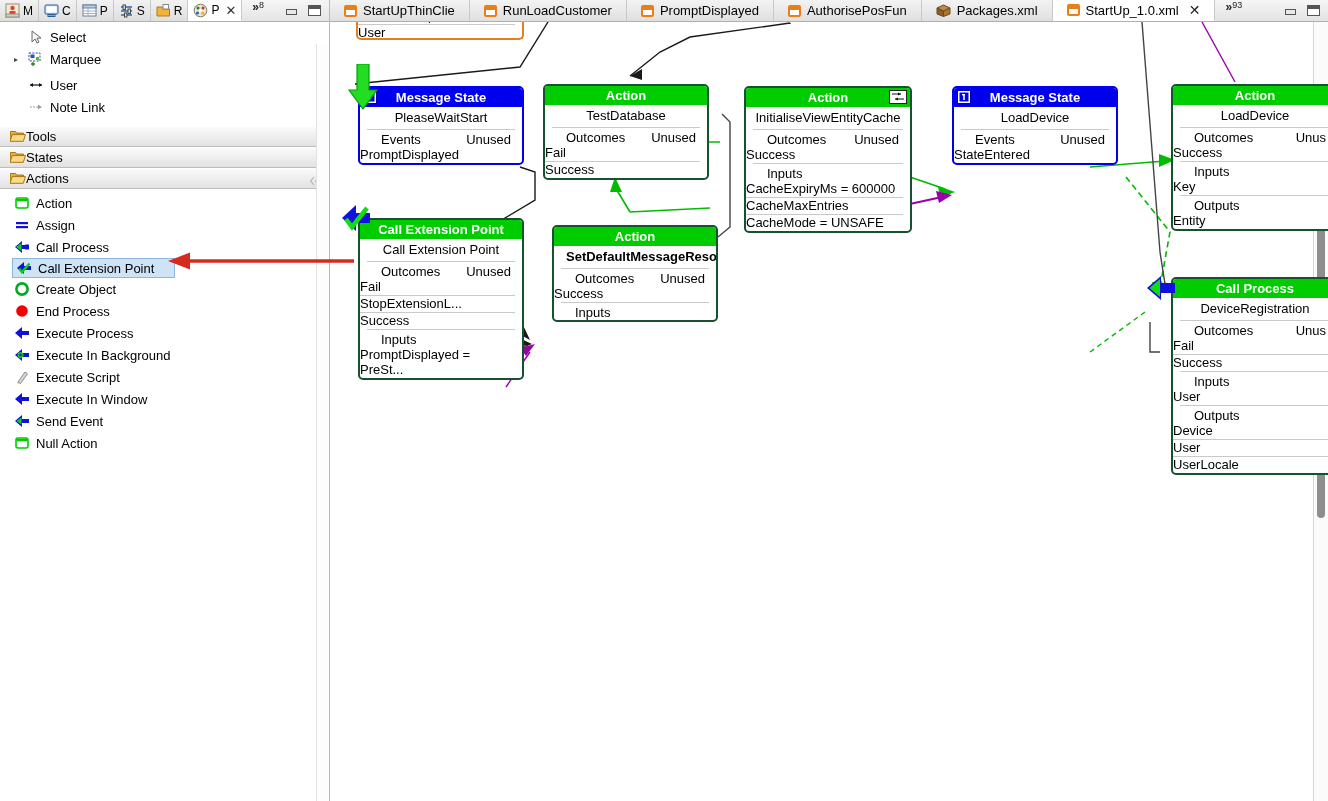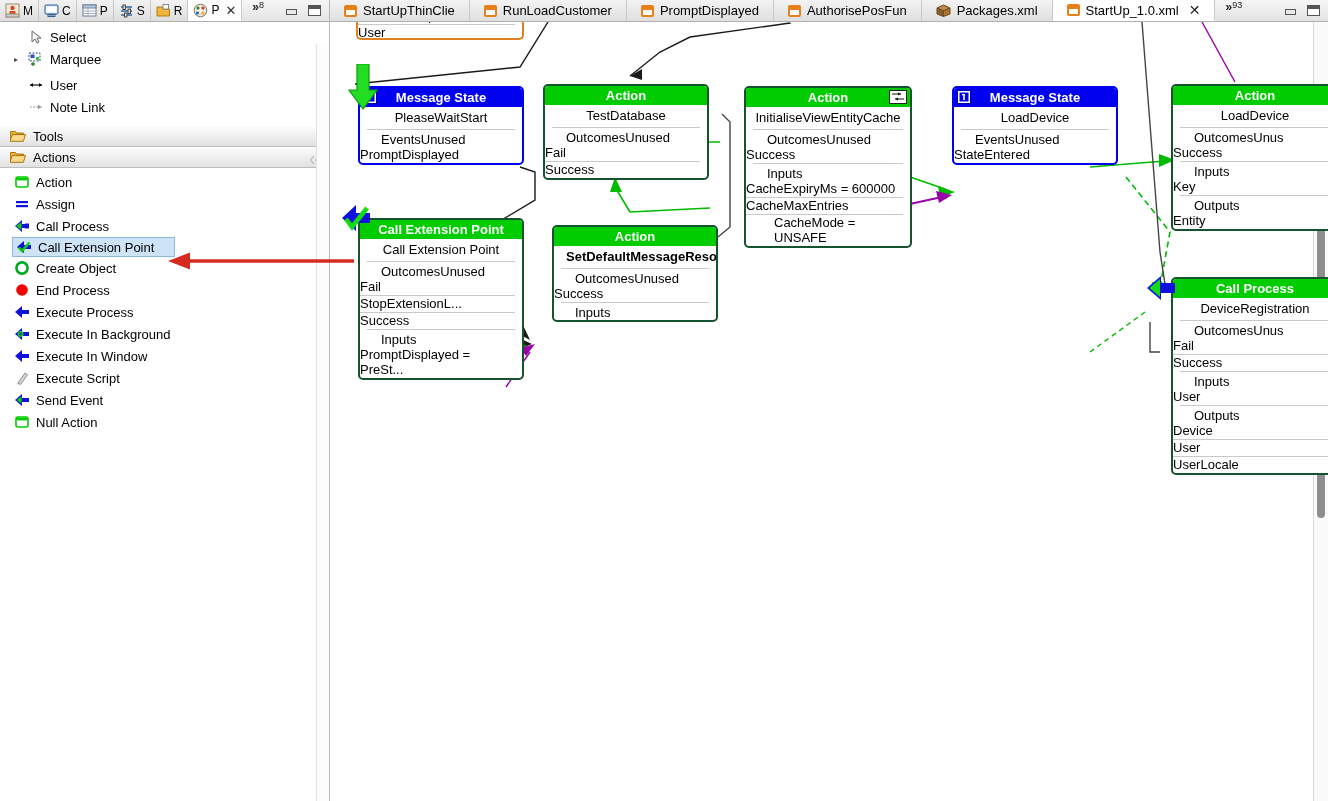--- a/index.html
+++ b/index.html
@@ -78,21 +78,21 @@
     width: 163px;
     height: 20px;
   }
   .pal-row .expander { width:8px; font-size:8px; color:#444; }
 
   .pal-section {
     height: 21px;
     background: linear-gradient(#fbfbfb, #e2e2e2);
     border-top: 1px solid #ffffff;
     border-bottom: 1px solid #bdbdbd;
-    display:flex; align-items:center; gap:7px;
+    display:flex; align-items:center; 
     padding-left: 10px;
     font-size: 13px;
     position: relative;
   }
   .pal-section .collapse-ico {
     position:absolute; right: 8px; top: 5px;
     width: 12px; height: 10px; opacity: .55;
   }
 
   
@@ -167,21 +167,21 @@
 
   .node-hdr .hdr-ico { position:absolute; left:3px; top:2px; width:14px; height:14px; }
   .node-hdr .hdr-ico-r { position:absolute; right:3px; top:2px; width:18px; height:14px; }
 
   .node-name { text-align:center; padding: 3px 6px 4px; }
   .sect {
     border-top: 1px solid #c9c9c9;
     margin: 0 7px;
     padding-top: 2px;
   }
-  .sect-hdr { display:flex; padding: 0 4px 0 14px;}
+  .sect-hdr { display:flex; justify-content:space-between; padding: 0 4px 0 14px;}
   .sub-list { margin: 0 0 0 0; }
   .sub-list div {
     border-bottom: 1px solid #c9c9c9;
     padding: 0 0 1px 0;
     margin: 0 7px 0 0;
   }
   .sub-list div:last-child { border-bottom: none; }
 
   svg.edges { position:absolute; inset:0; width:100%; height:100%; z-index:5; pointer-events:none; }
 
@@ -348,20 +348,29 @@
       <div class="pal-section" style="margin-top:8px;">
         <span class="ico">
           <svg width="16" height="14" viewBox="0 0 16 14">
             <path d="M0.5 2.5 h5 l1.2 1.6 h6.8 v1.2 h-11 l-2 6.5 h-0.5 z" fill="#f2b33d" stroke="#a9760e"></path>
             <path d="M2.2 5.6 h13.3 l-2.2 6.7 h-13.3 z" fill="#fbd98a" stroke="#a9760e"></path>
           </svg>
         </span>
         <span>Tools</span>
       </div>
 
+      <div class="pal-section">
+        <span class="ico">
+          <svg width="16" height="14" viewBox="0 0 16 14">
+            <path d="M0.5 2.5 h5 l1.2 1.6 h6.8 v1.2 h-11 l-2 6.5 h-0.5 z" fill="#f2b33d" stroke="#a9760e"></path>
+            <path d="M2.2 5.6 h13.3 l-2.2 6.7 h-13.3 z" fill="#fbd98a" stroke="#a9760e"></path>
+          </svg>
+        </span>
+        <span>States</span>
+      </div>
 
       <div class="pal-section">
         <span class="ico">
           <svg width="16" height="14" viewBox="0 0 16 14">
             <path d="M0.5 2.5 h5 l1.2 1.6 h6.8 v1.2 h-11 l-2 6.5 h-0.5 z" fill="#f2b33d" stroke="#a9760e"></path>
             <path d="M2.2 5.6 h13.3 l-2.2 6.7 h-13.3 z" fill="#fbd98a" stroke="#a9760e"></path>
           </svg>
         </span>
         <span>Actions</span>
         <span class="collapse-ico">
@@ -447,34 +456,34 @@
             <circle cx="6.5" cy="8" r="3" fill="#12cc12"></circle>
             <circle cx="6.5" cy="8" r="1.2" fill="#1111dd"></circle>
           </svg>
         </span>
         <span>Execute In Background</span>
       </div>
 
       <div class="pal-row item">
         <span class="ico">
           <svg width="16" height="16" viewBox="0 0 16 16">
-            <path d="M8 2 L8 6 L15 6 L15 10 L8 10 L8 14 L1 8 Z" fill="#1111dd"></path>
-          </svg>
-        </span>
-        <span>Execute In Window</span>
-      </div>
-
-      <div class="pal-row item">
-        <span class="ico">
-          <svg width="16" height="16" viewBox="0 0 16 16">
             <path d="M4 13 L11 3 L13.5 4.8 L6.5 14.5 Z" fill="#d6d6d6" stroke="#8d8d8d"></path>
             <path d="M3.2 14.6 L4 12.6 L5.9 14 Z" fill="#9a9a9a"></path>
           </svg>
         </span>
         <span>Execute Script</span>
+      </div>
+
+      <div class="pal-row item">
+        <span class="ico">
+          <svg width="16" height="16" viewBox="0 0 16 16">
+            <path d="M8 2 L8 6 L15 6 L15 10 L8 10 L8 14 L1 8 Z" fill="#1111dd"></path>
+          </svg>
+        </span>
+        <span>Execute In Window</span>
       </div>
 
 
       <div class="pal-row item">
         <span class="ico">
           <svg width="16" height="16" viewBox="0 0 16 16">
             <path d="M8 2 L8 6 L15 6 L15 10 L8 10 L8 14 L1 8 Z" fill="#1111dd"></path>
             <path d="M7.5 4.5 L7.5 11.5 L2.4 8 Z" fill="#12cc12"></path>
           </svg>
         </span>
@@ -671,21 +680,21 @@
             <div style="border-bottom:none;">Success</div>
           </div>
           <div class="sect">
             <div class="sect-hdr">
               <span>Inputs</span>
             </div>
           </div>
           <div class="sub-list">
             <div>CacheExpiryMs = 600000</div>
             <div>CacheMaxEntries</div>
-            <div style="border-bottom:none;padding-left:28px;">CacheMode = UNSAFE</div>
+            <div style="border-bottom:none;">CacheMode = UNSAFE</div>
           </div>
         </div>
 
         <div class="node blue" style="left:622px; top:64px; width:166px;">
           <div class="node-hdr">
             <span class="hdr-ico">
               <svg width="14" height="14" viewBox="0 0 14 14">
                 <rect x="0.5" y="0.5" width="13" height="13" fill="#ffffff" stroke="#0000aa"></rect>
                 <rect x="2.5" y="2.5" width="9" height="9" fill="#0000ee"></rect>
                 <rect x="6.2" y="4" width="1.6" height="6" fill="#ffffff"></rect>

